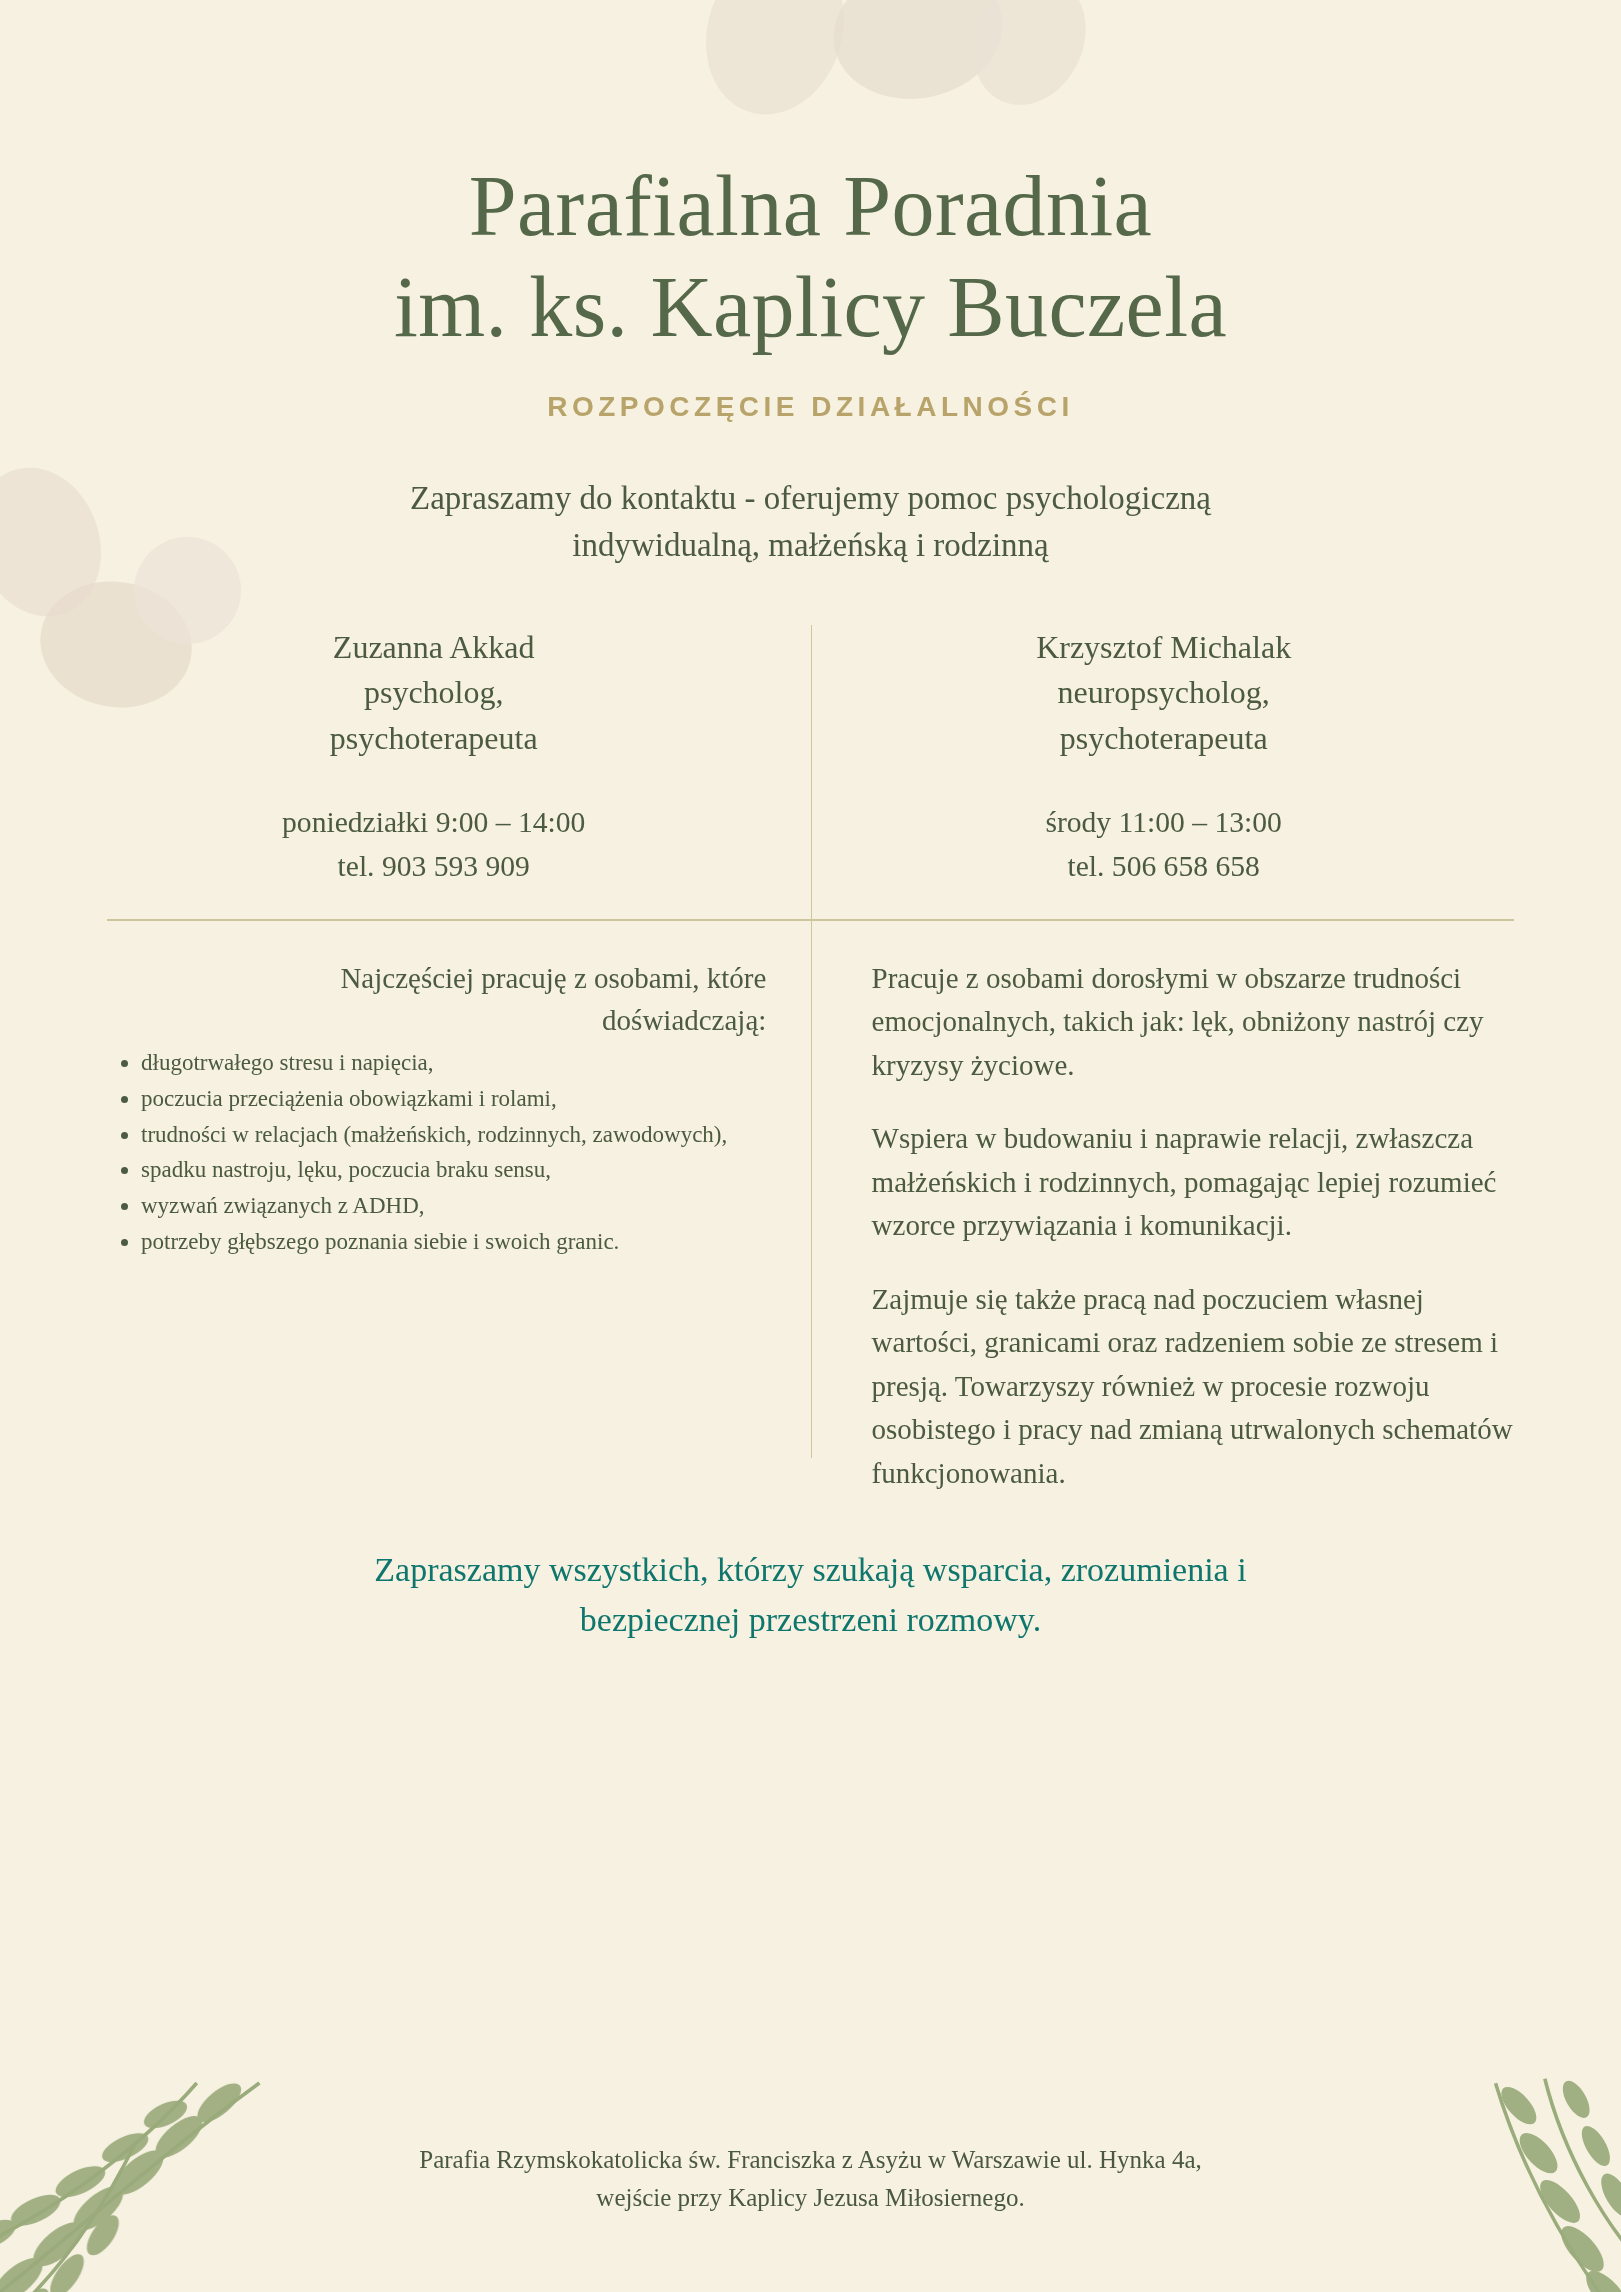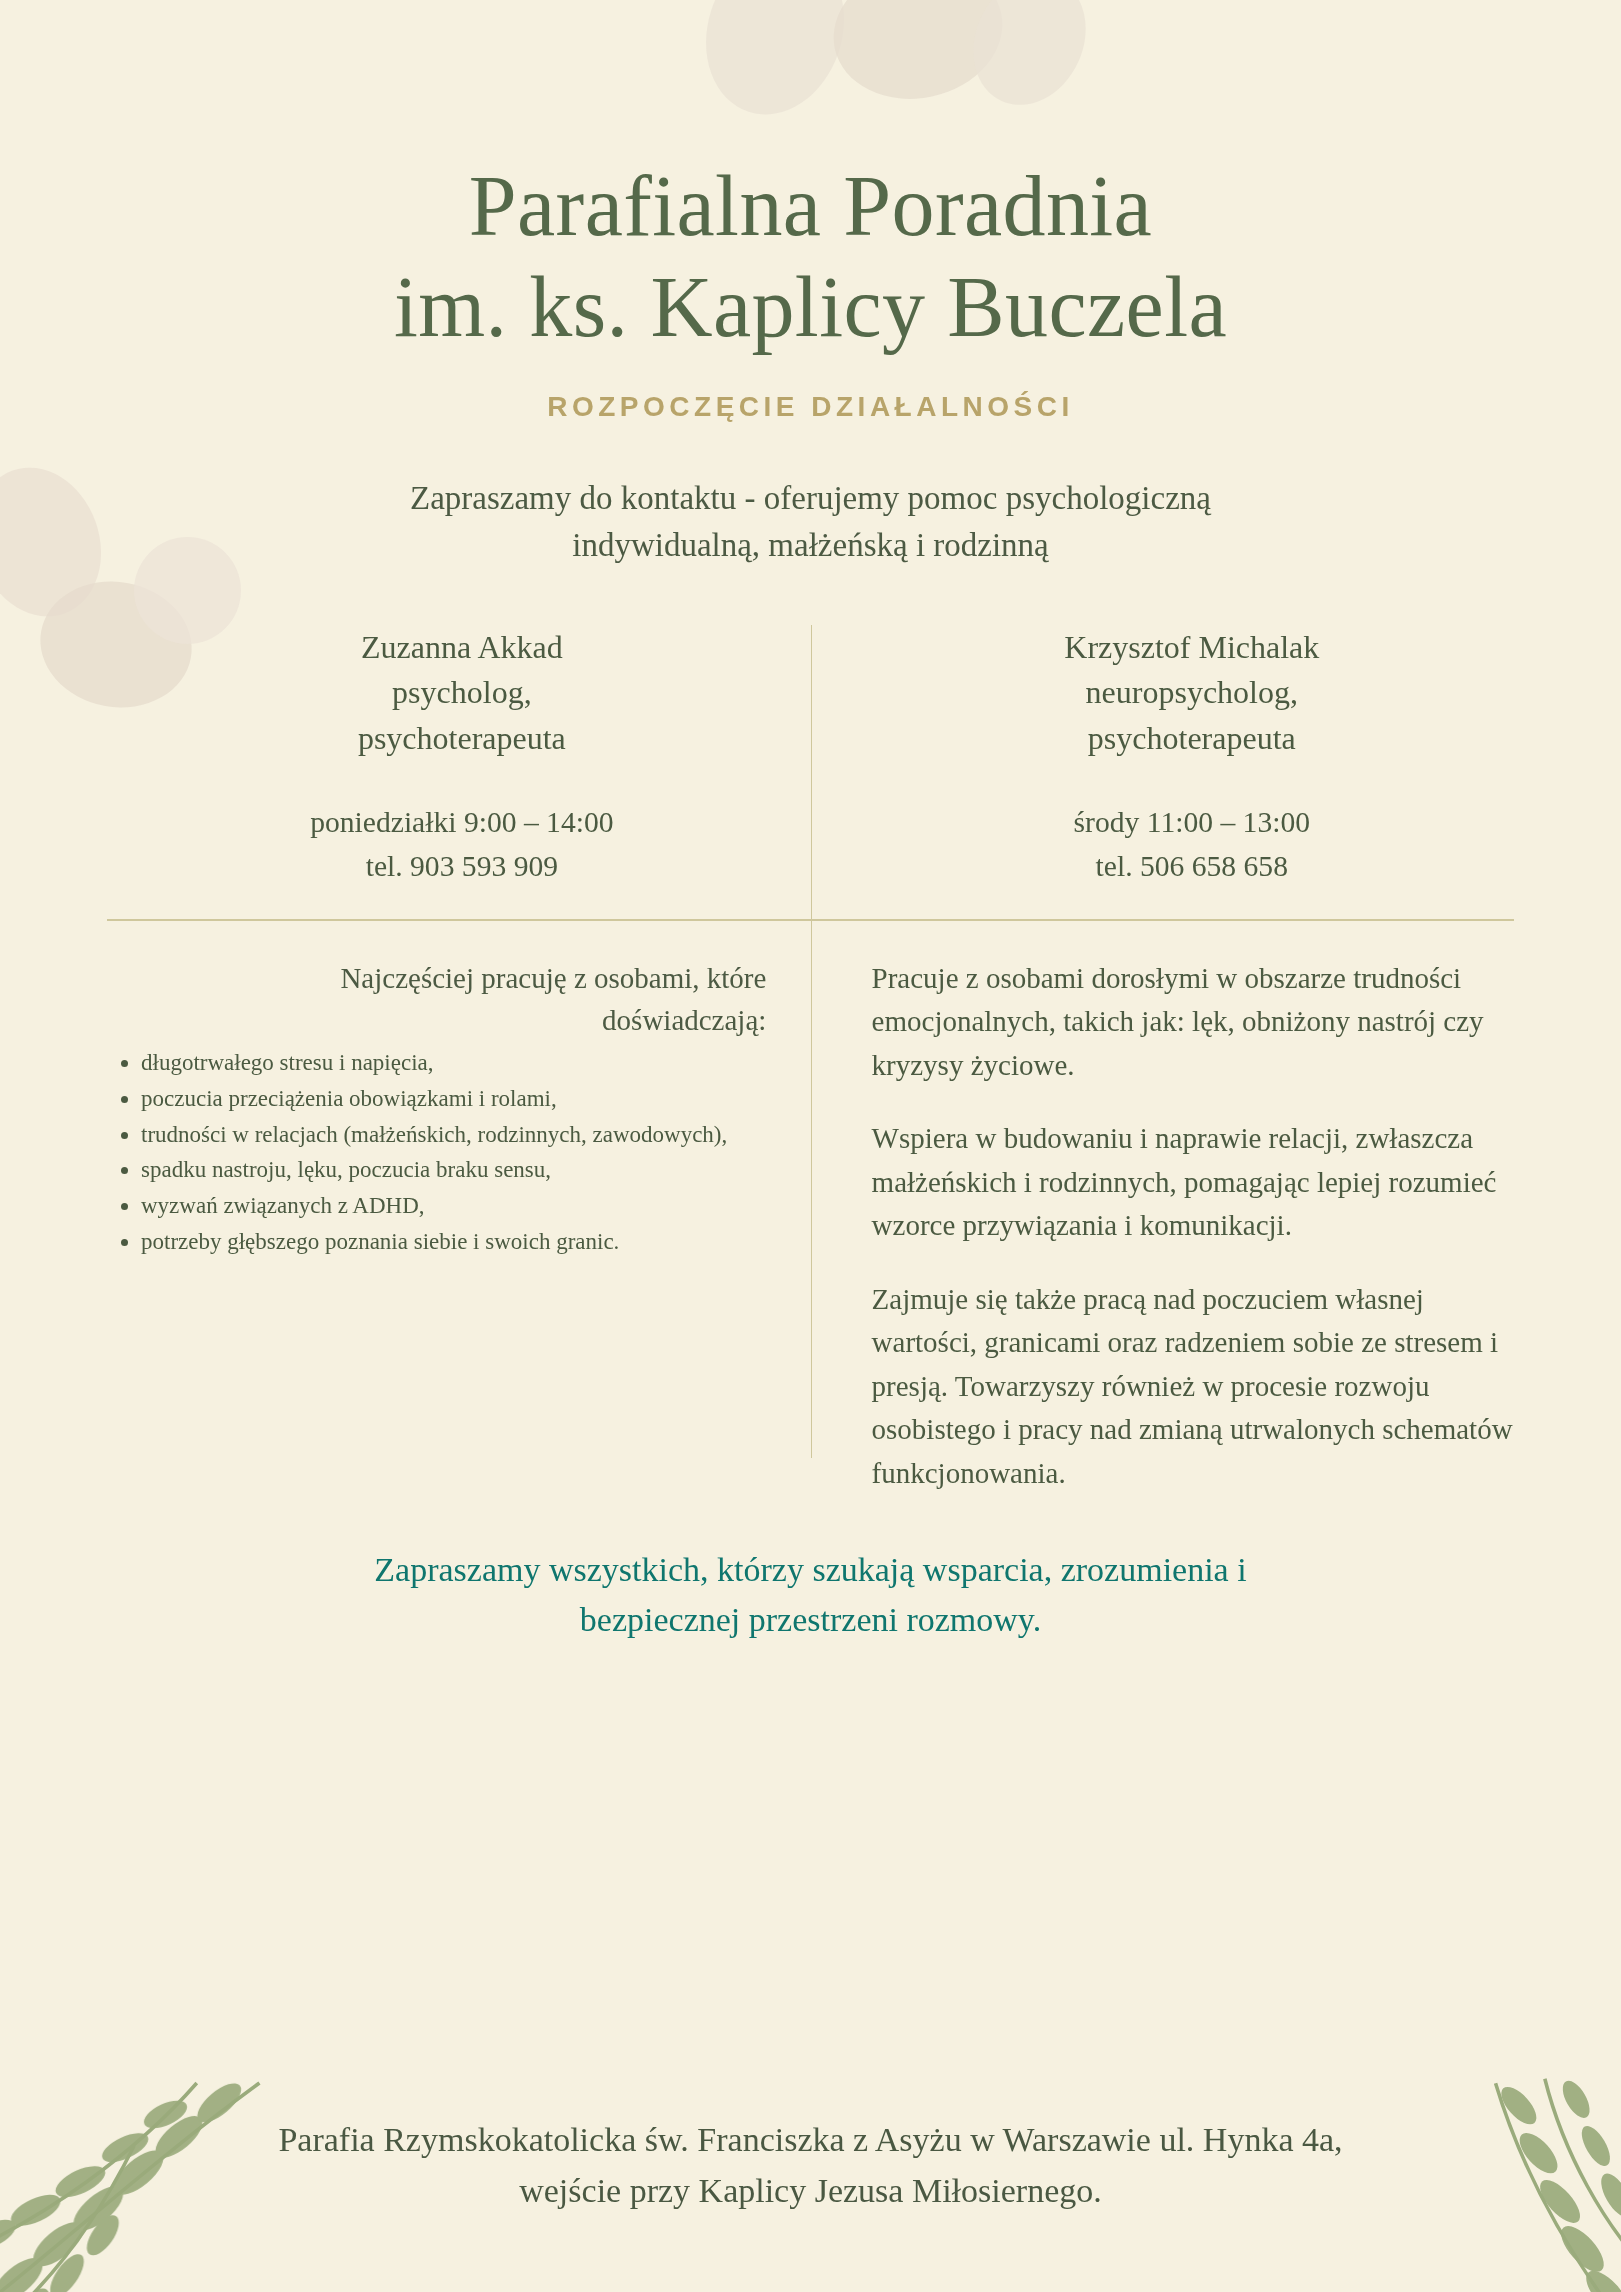--- a/index.html
+++ b/index.html
@@ -74,21 +74,21 @@
     font-size: 33px;
     line-height: 1.42;
     color: #4c5a43;
   }
 
   
   .columns {
     position: relative;
     margin-top: 56px;
     display: flex;
-    justify-content: flex-end;
+    justify-content: flex-start;
   }
   .col { width: 49%; box-sizing: border-box; }
   .col-left  { padding-right: 36px; }
   .col-right { padding-left: 45px; }
 
   .v-divider {
     position: absolute;
     left: 50%;
     top: 0;
     width: 1.8px;
@@ -152,21 +152,21 @@
     line-height: 1.46;
     color: #0f766e;
   }
 
   .footer {
     position: absolute;
     left: 0;
     right: 0;
     bottom: 77px;
     text-align: center;
-    font-size: 34px;
+    font-size: 25px;
     line-height: 1.5;
     color: #4a5842;
   }
 </style>
 </head>
 <body>
 
 <div class="blob b1"></div>
 <div class="blob b2"></div>
 <div class="blob b3"></div>

